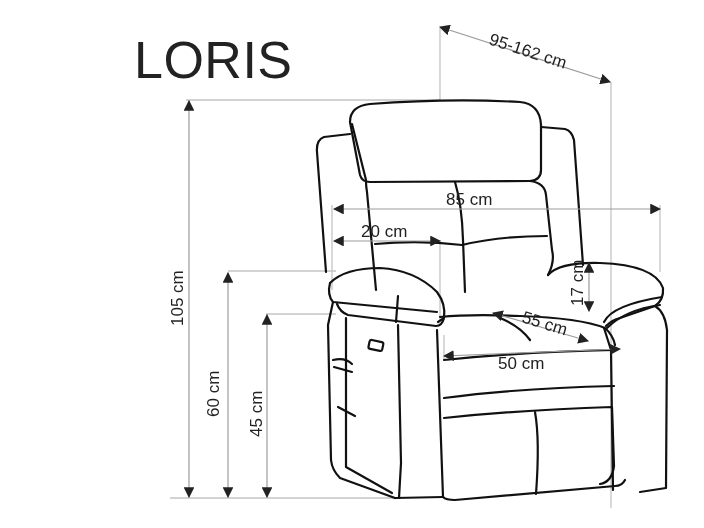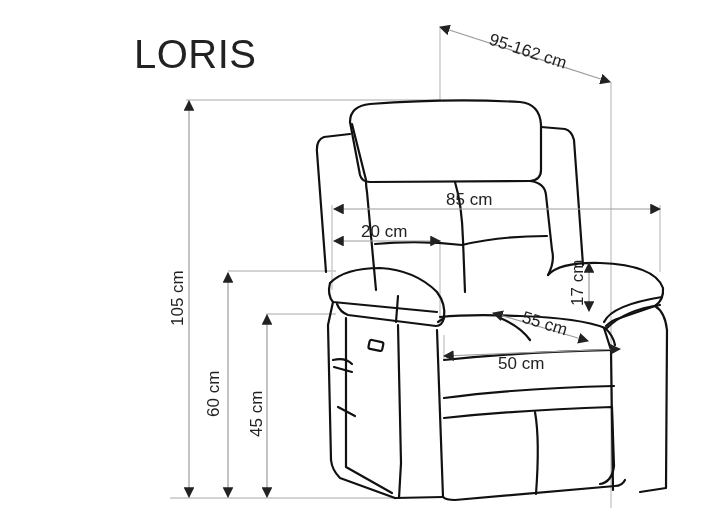--- a/index.html
+++ b/index.html
@@ -1,17 +1,17 @@
 <!DOCTYPE html>
 <html><head>
 <meta charset="utf-8">
 <style>
   html, body { margin:0; padding:0; background:#ffffff; }
   body { width:704px; height:528px; position:relative; overflow:hidden; font-family:"Liberation Sans", sans-serif; }
-  .title { position:absolute; left:134px; top:34px; font-size:40px; color:#222222; letter-spacing:0.5px; line-height:1; }
+  .title { position:absolute; left:134px; top:34px; font-size:52px; color:#222222; letter-spacing:0.5px; line-height:1; }
   svg.drawing { position:absolute; left:0; top:0; }
   .dim-text { font-family:"Liberation Sans", sans-serif; font-size:17px; fill:#222222; }
 </style>
 </head>
 <body>
 
 <div class="title">LORIS</div>
 
 <svg class="drawing" width="704" height="528" viewBox="0 0 704 528" xmlns="http://www.w3.org/2000/svg">
   <defs>

